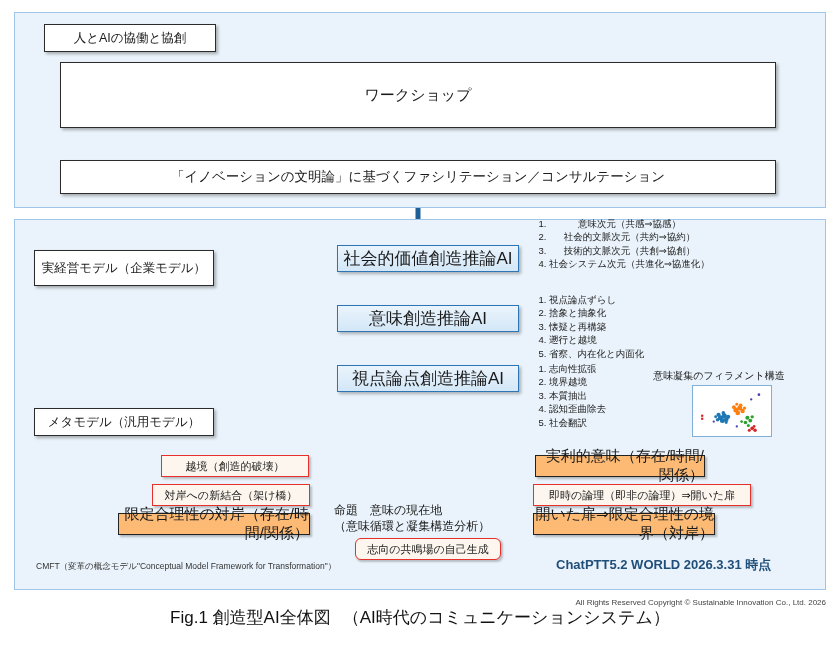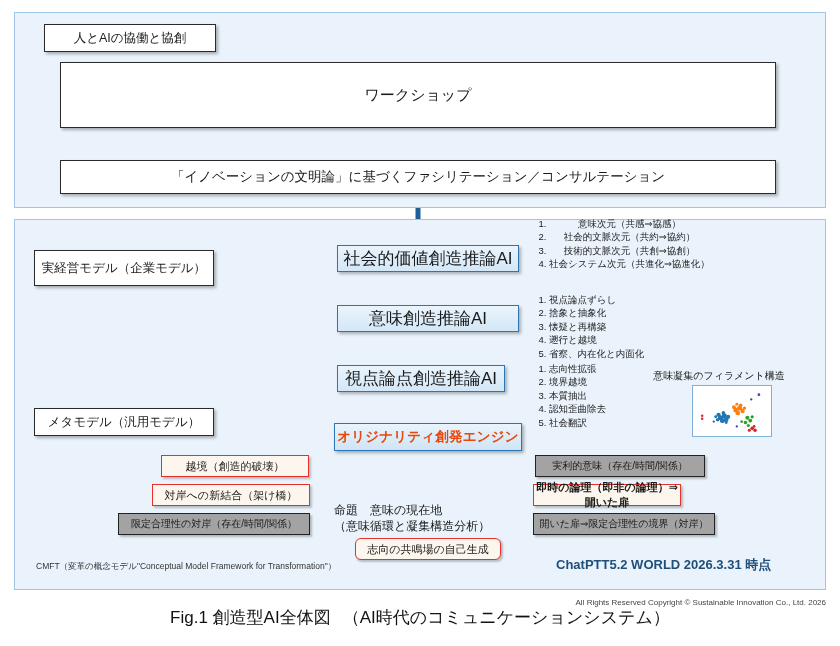--- a/index.html
+++ b/index.html
@@ -37,53 +37,53 @@
   
   .ai-box{
     position:absolute;box-sizing:border-box;
     background:linear-gradient(180deg,#eaf4fc 0%,#d3e7f7 100%);
     border:1.4px solid #2e75b6;display:flex;align-items:center;
     justify-content:center;text-align:center;font-size:17px;
     color:#1a1a1a;box-shadow:2px 2px 3px rgba(0,0,0,.28);
   }
   .ai-social{left:337px;top:245px;width:182px;height:27px;}
   .ai-meaning{left:337px;top:305px;width:182px;height:27px;}
-  .ai-view{left:337px;top:365px;width:168px;height:27px;}
+  .ai-view{left:337px;top:365px;width:182px;height:27px;}
 
   .engine{
     position:absolute;left:334px;top:423px;width:188px;height:28px;
     box-sizing:border-box;
     background:linear-gradient(180deg,#eaf4fc 0%,#cfe4f6 100%);
     border:1.6px solid #2e75b6;display:flex;align-items:center;
     justify-content:center;text-align:center;
     font-size:13.5px;font-weight:bold;color:#e8470a;letter-spacing:.2px;
     box-shadow:2px 2px 3px rgba(0,0,0,.3);
   }
 
   
   .pbox{
-    position:absolute;box-sizing:border-box;background:#a3a3a3;
+    position:absolute;box-sizing:border-box;background:#fdba74;
     border:1.3px solid #222;display:flex;align-items:center;
-    justify-content:center;text-align:right;font-size:10px;
+    justify-content:center;text-align:right;font-size:15px;
     box-shadow:1.5px 1.5px 2px rgba(0,0,0,.25);
   }
   
   .rbox{
     position:absolute;box-sizing:border-box;background:#fdf6ee;
     border:1.6px solid #e8302a;display:flex;align-items:center;
     justify-content:center;text-align:center;font-size:11px;
     box-shadow:1.5px 1.5px 2px rgba(0,0,0,.22);
   }
 
   .r-ekkyo{left:161px;top:455px;width:148px;height:22px;}
   .r-taigan{left:152px;top:484px;width:158px;height:22px;}
   .p-gentei{left:118px;top:513px;width:192px;height:22px;}
 
   .p-jitsuri{left:535px;top:455px;width:170px;height:22px;}
-  .r-sokuji{left:533px;top:484px;width:148px;height:22px;font-weight:bold;}
+  .r-sokuji{left:533px;top:484px;width:218px;height:22px;}
   .p-hiraita{left:533px;top:513px;width:182px;height:22px;}
 
   .r-shikou{left:355px;top:538px;width:146px;height:22px;border-radius:6px;}
 
   
   .meishi{
     position:absolute;left:334px;top:458px;width:190px;
     font-size:12px;line-height:1.35;color:#1a1a1a;margin-top:44px;
   }
 
@@ -221,23 +221,20 @@
   <div class="ai-box ai-social">
     <span>社会的価値創造推論AI</span>
   </div>
   <div class="ai-box ai-meaning">
     <span>意味創造推論AI</span>
   </div>
   <div class="ai-box ai-view">
     <span>視点論点創造推論AI</span>
   </div>
 
-  <div class="engine">
-    <span>オリジナリティ創発エンジン</span>
-  </div>
 
   <div class="meishi">
     <div>命題　意味の現在地</div>
     <div>（意味循環と凝集構造分析）</div>
   </div>
 
   <div class="numlist list-1">
     <ol>
       <li>意味次元（共感⇒協感）</li>
       <li>社会的文脈次元（共約⇒協約）</li>

